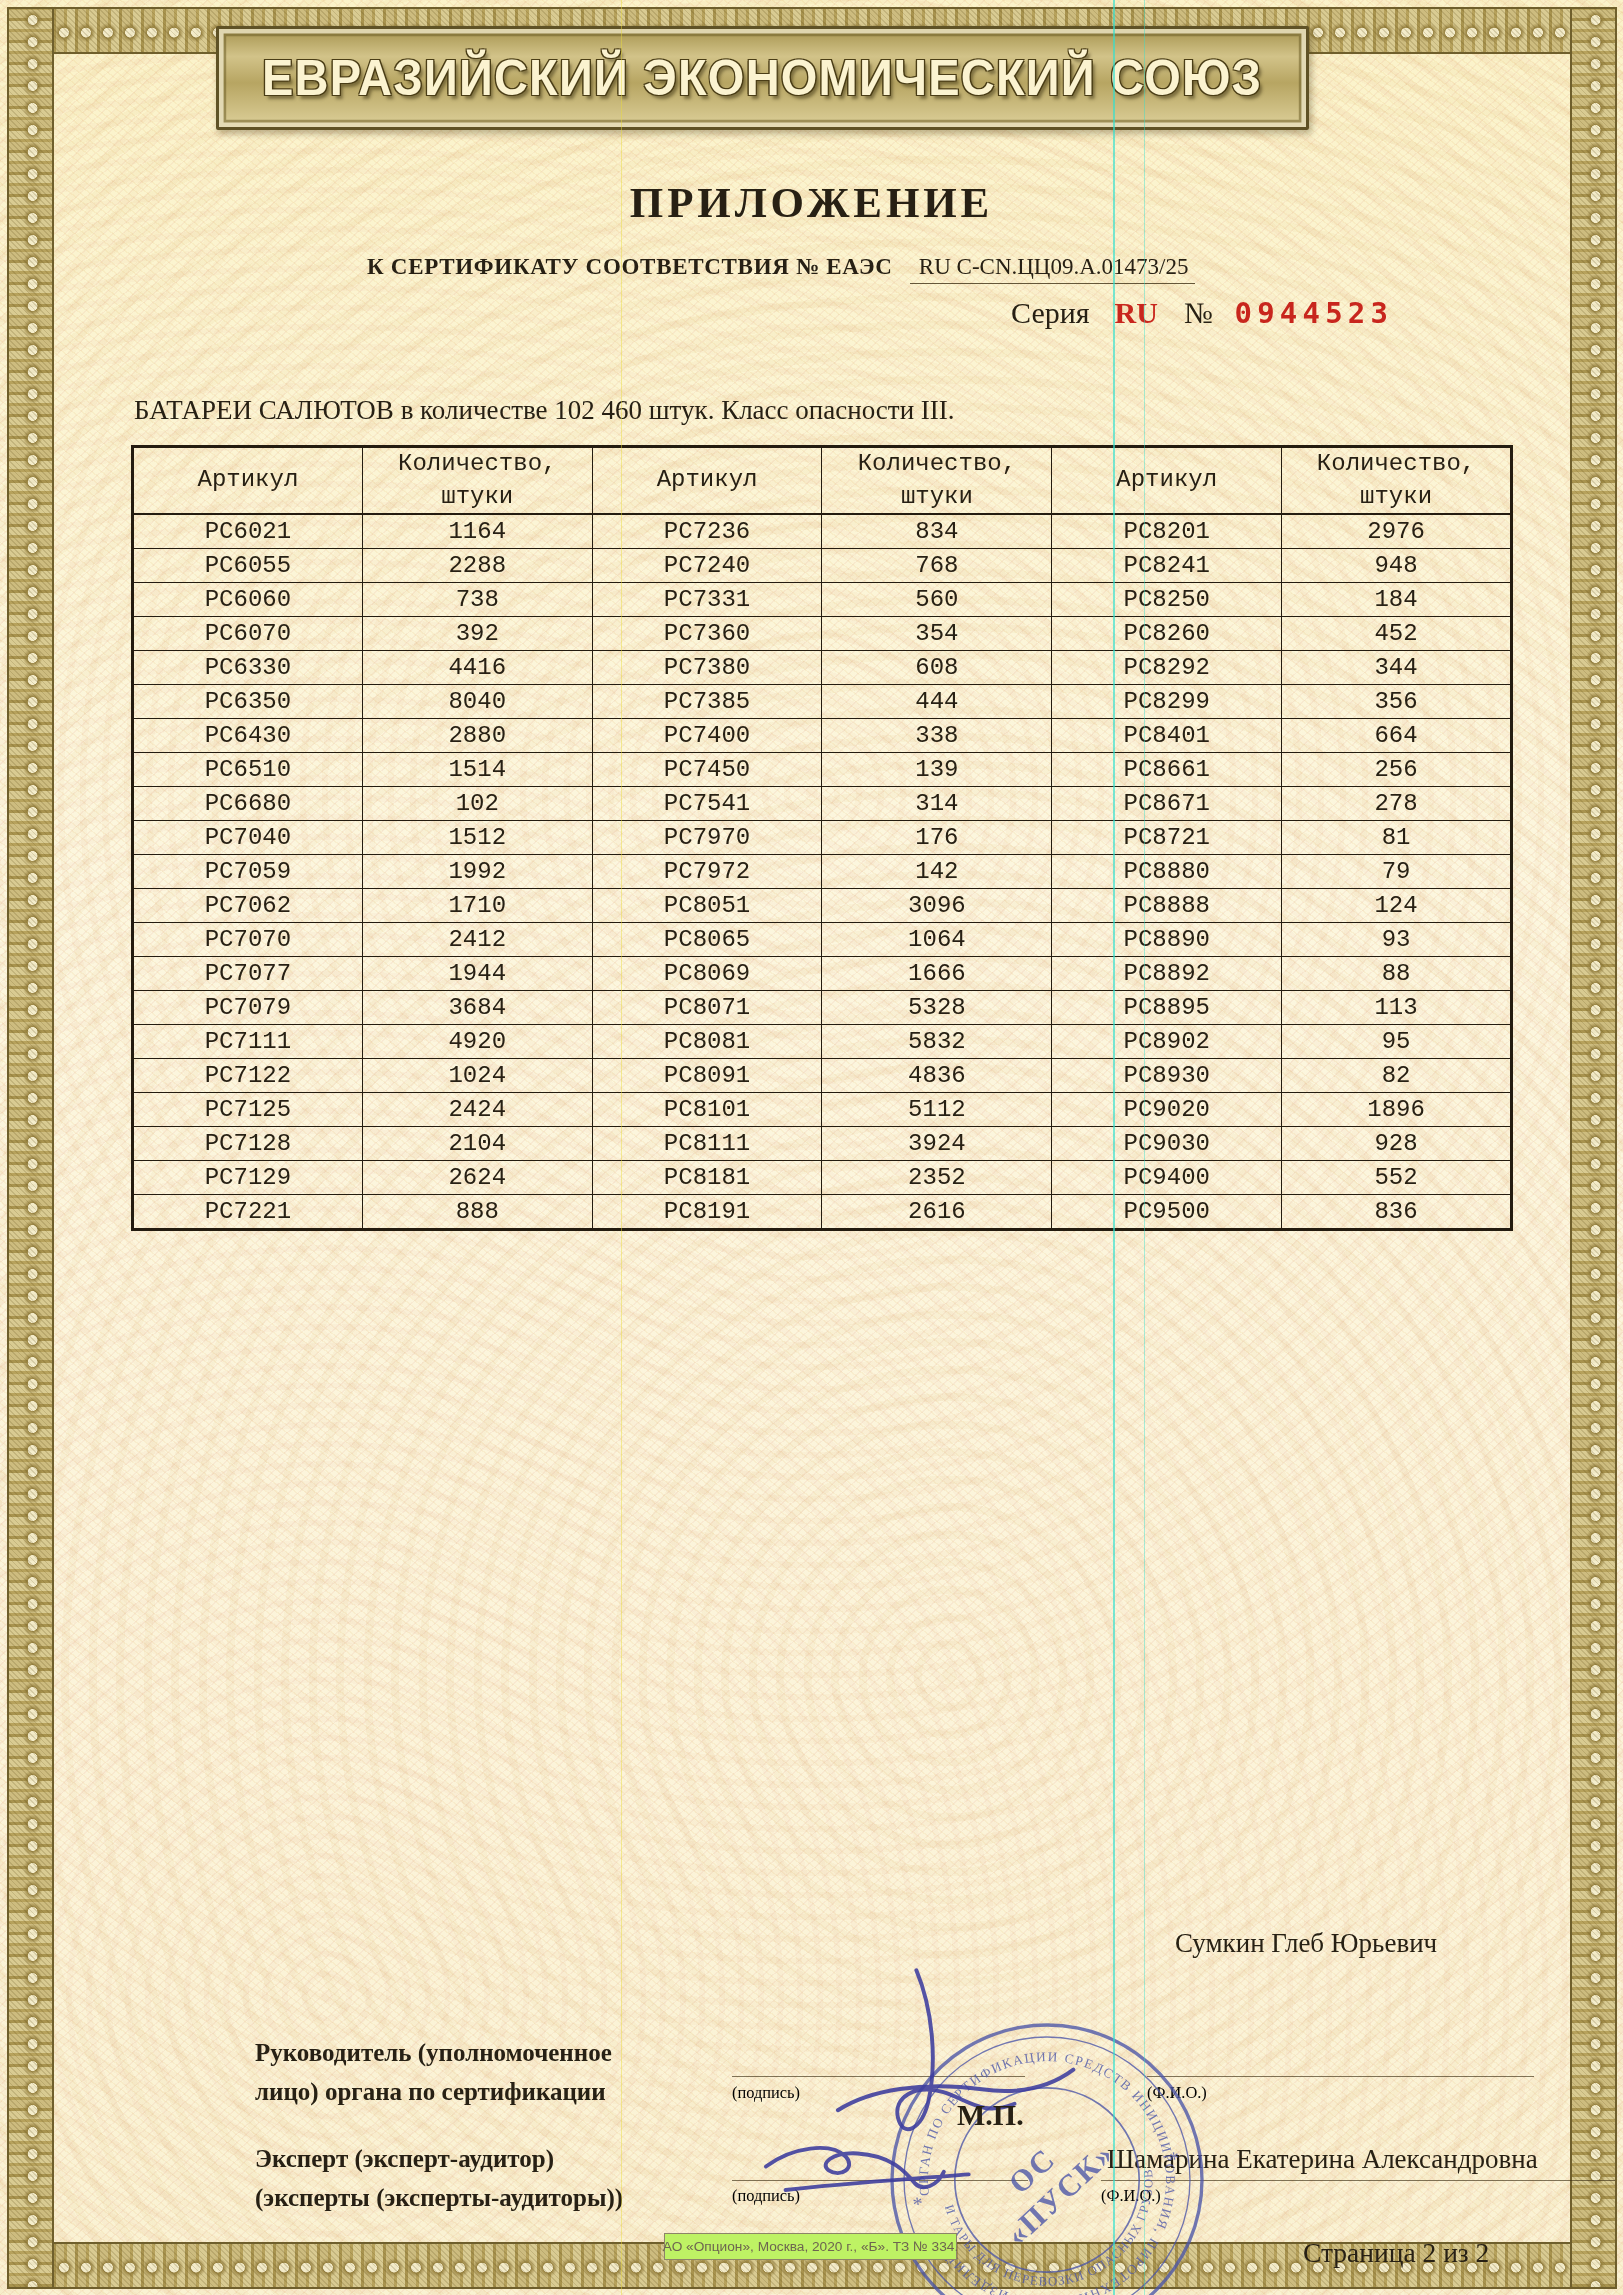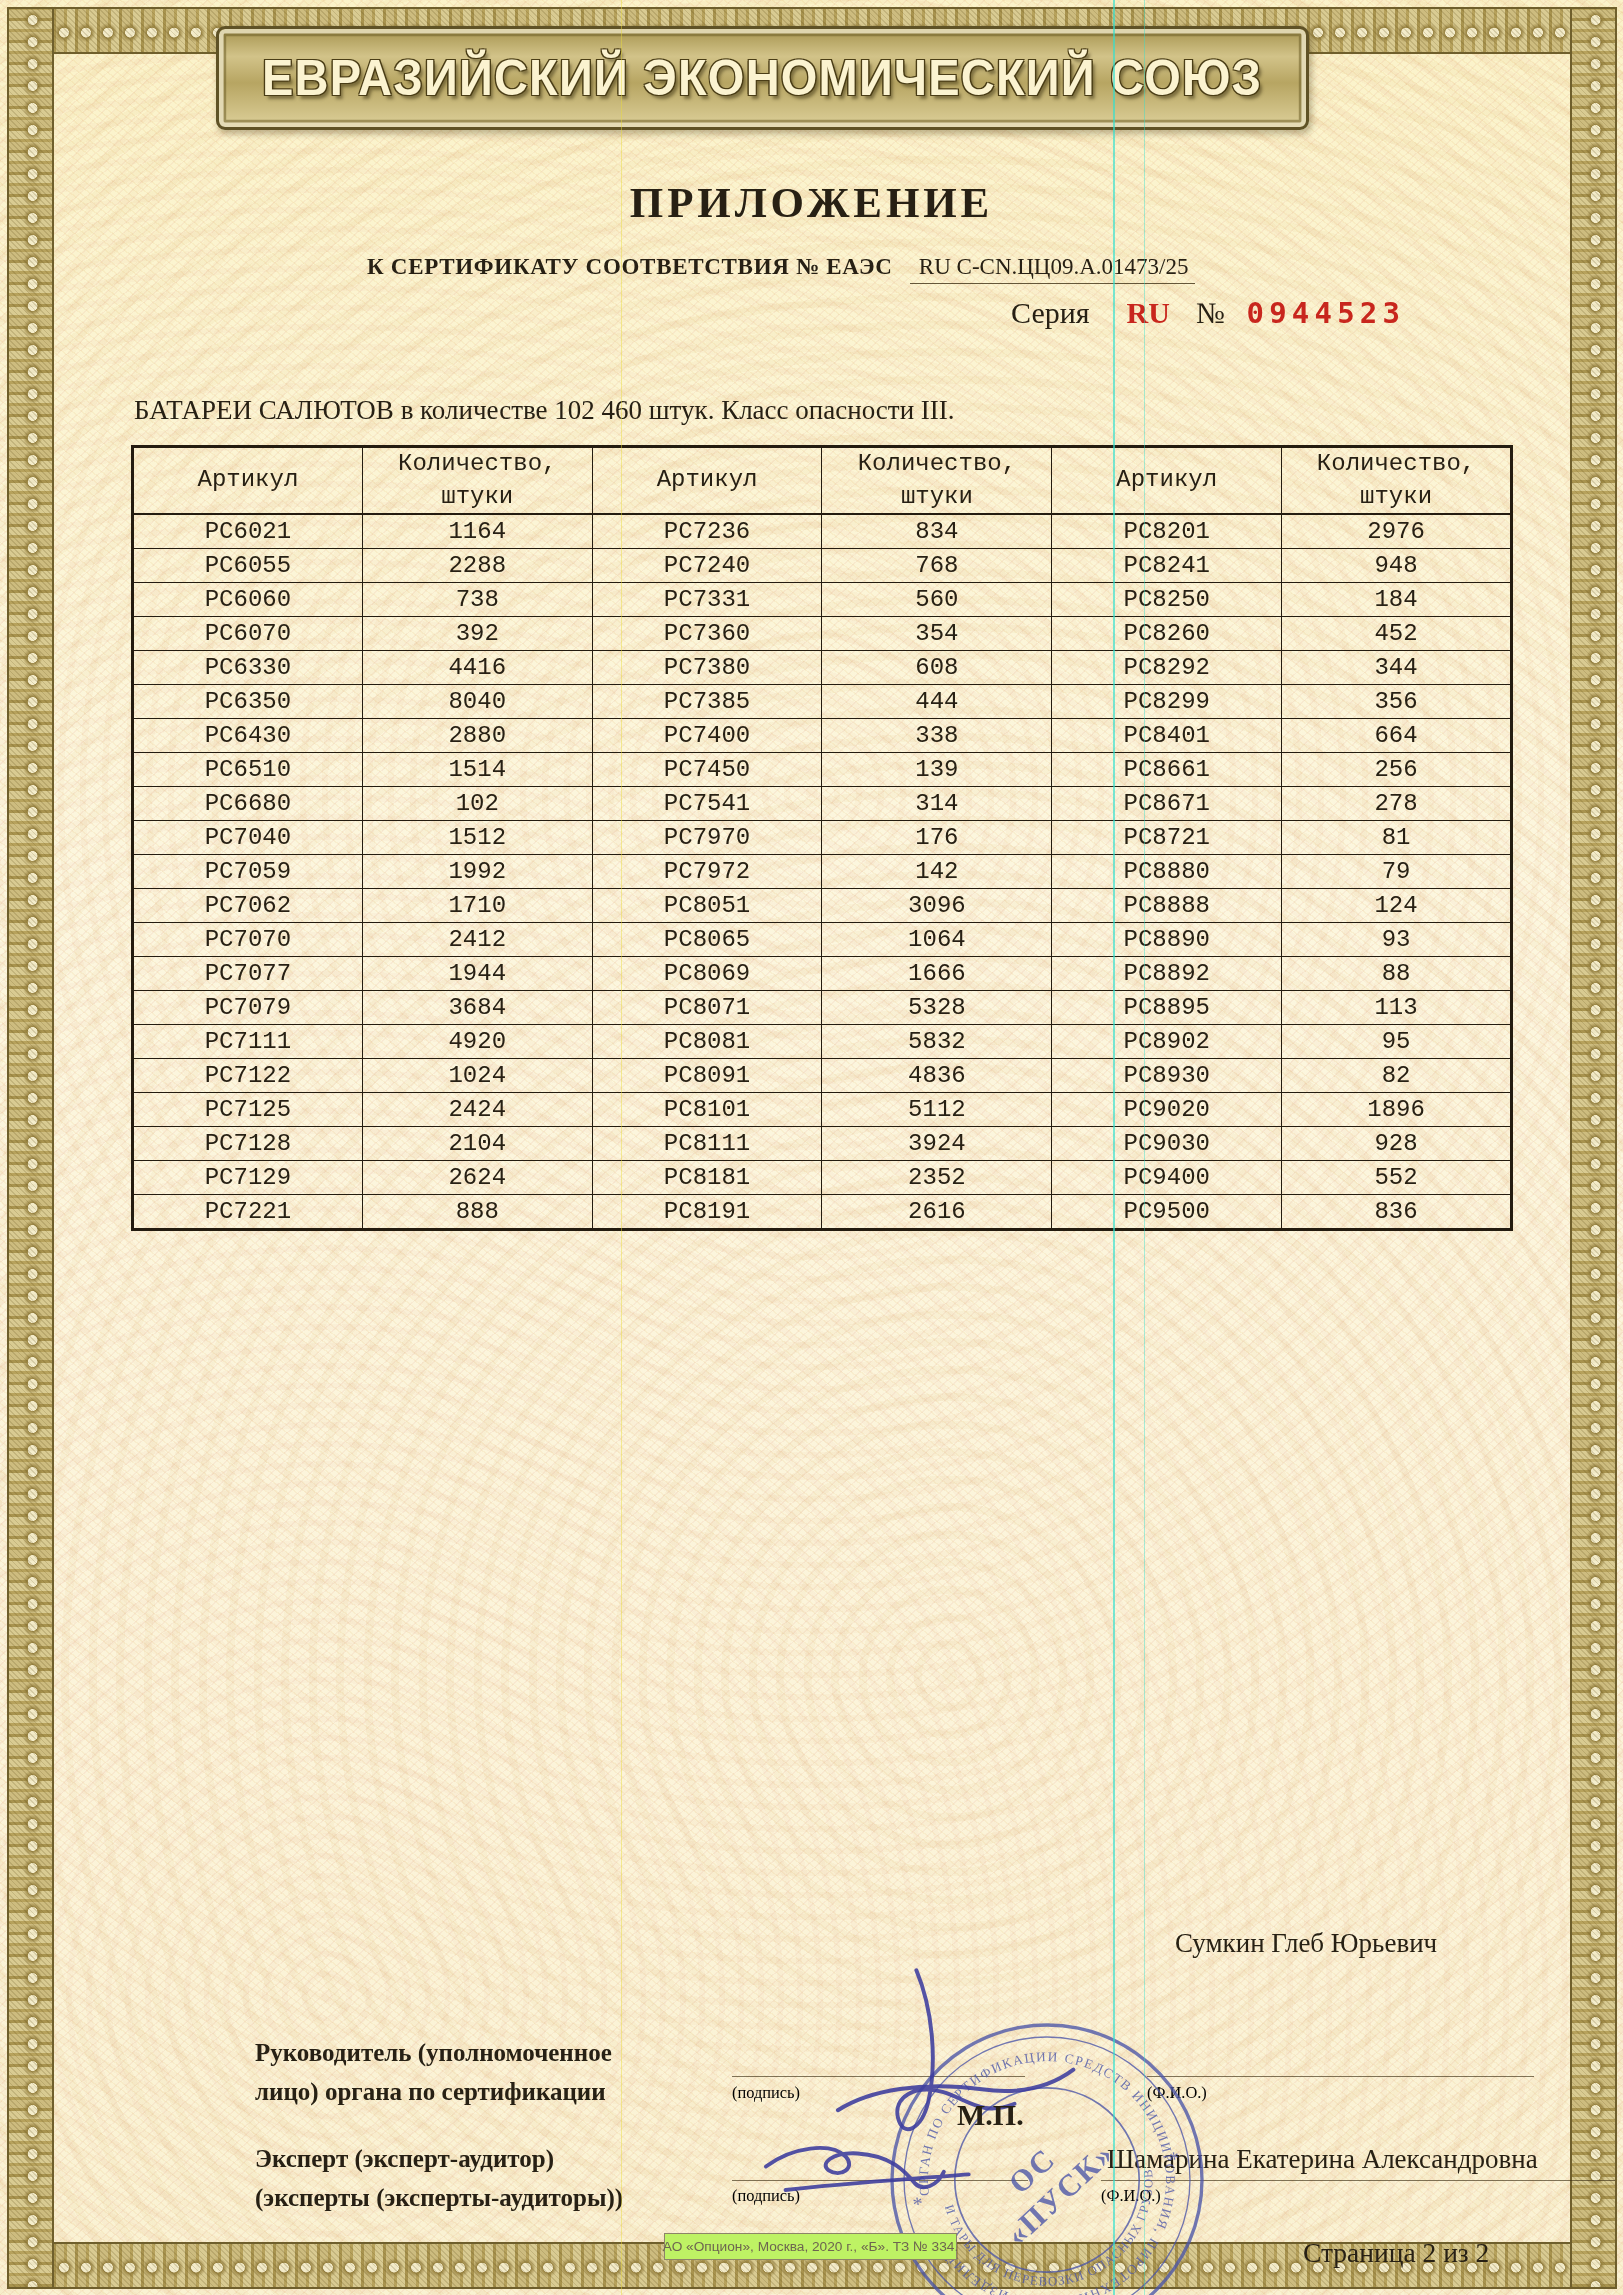--- a/index.html
+++ b/index.html
@@ -31,36 +31,36 @@
       radial-gradient(circle at 23.6px 11px, rgba(250,244,214,.85) 4.6px, rgba(146,124,58,.85) 5.2px, rgba(146,124,58,0) 9.8px),
       repeating-linear-gradient(0deg, #a8934e 0 2.6px, #cdbc7f 2.6px 11px, #b7a25c 11px 13.7px, #d9cb92 13.7px 22px);
     background-size:auto, 47px 22px, auto;}
   .b-top{left:6.5px; right:6.5px; top:6.5px; height:47px;}
   .b-bot{left:6.5px; right:6.5px; bottom:6.5px; height:47px;}
   .b-left{top:6.5px; bottom:6.5px; left:6.5px; width:47px;}
   .b-right{top:6.5px; bottom:6.5px; right:6.5px; width:47px;}
   
   .banner{position:absolute; left:216px; top:26px; width:1087px; height:98px; z-index:3;
     background:linear-gradient(180deg,#a6944f 0%, #d2c389 28%, #b7a562 55%, #ddd09a 100%);
-    border:3.9px solid #5f5226; border-radius:9px;
+    border:3.9px solid #5f5226; border-radius:2px;
     box-shadow: inset 0 0 0 4.6px rgba(245,238,205,.8), inset 0 0 0 7.2px rgba(110,95,40,.55), 2.6px 3.9px 6.5px rgba(80,65,25,.35);
     display:flex; align-items:center; justify-content:center;}
   .banner span{
     font-family:"Liberation Sans", sans-serif; font-weight:bold; font-size:50px;
     letter-spacing:1.3px; transform:scaleX(.94); white-space:nowrap; color:#fbf3d0;
     text-shadow:-1.3px -1.3px 0 #4a3d16, 1.3px -1.3px 0 #4a3d16, -1.3px 1.3px 0 #4a3d16, 1.3px 1.3px 0 #4a3d16, 3.3px 3.9px 3.3px rgba(40,30,5,.45);}
   
   .title{position:absolute; top:178px; left:0; width:100%; text-align:center; z-index:3;
     font-size:43px; font-weight:bold; letter-spacing:3.9px;}
   .subtitle{position:absolute; top:254px; left:367px; z-index:3; font-size:23px; white-space:nowrap;}
   .subtitle b{font-weight:bold; letter-spacing:0.7px;}
   .certnum{font-weight:normal; border-bottom:1.3px solid rgba(74,60,32,.85); padding:0 6.5px 3.9px 9.2px; margin-left:17px;}
   .series{position:absolute; top:296px; left:1011px; z-index:3; font-size:30px; white-space:nowrap; display:flex; align-items:baseline;}
   .series .lbl{margin-right:25px;}
-  .series .red{color:var(--accent-red); font-weight:bold;padding-left:12px;}
+  .series .red{color:var(--accent-red); font-weight:bold;}
   .series .nsign{margin:0 22px 0 26px;}
   .series .formnum{color:var(--accent-red); font-family:"DejaVu Sans Mono", monospace; font-weight:bold; font-size:29px; letter-spacing:5.2px;}
   .product{position:absolute; top:395px; left:134px; z-index:3; font-size:27px;}
   
   table.qty-table{position:absolute; left:131px; top:445px; width:1382px; z-index:3;
     border-collapse:collapse; table-layout:fixed;
     border:3.3px solid #241c10; font-size:24px;font-family:Liberation Mono, monospace;}
   .qty-table th, .qty-table td{border:1.3px solid #241c10; text-align:center; padding:0; font-weight:normal;}
   .qty-table thead th{height:65px; font-size:24px; white-space:pre-line; line-height:1.35; border-bottom:2px solid #241c10;}
   .qty-table td{height:33px; line-height:33px;}

